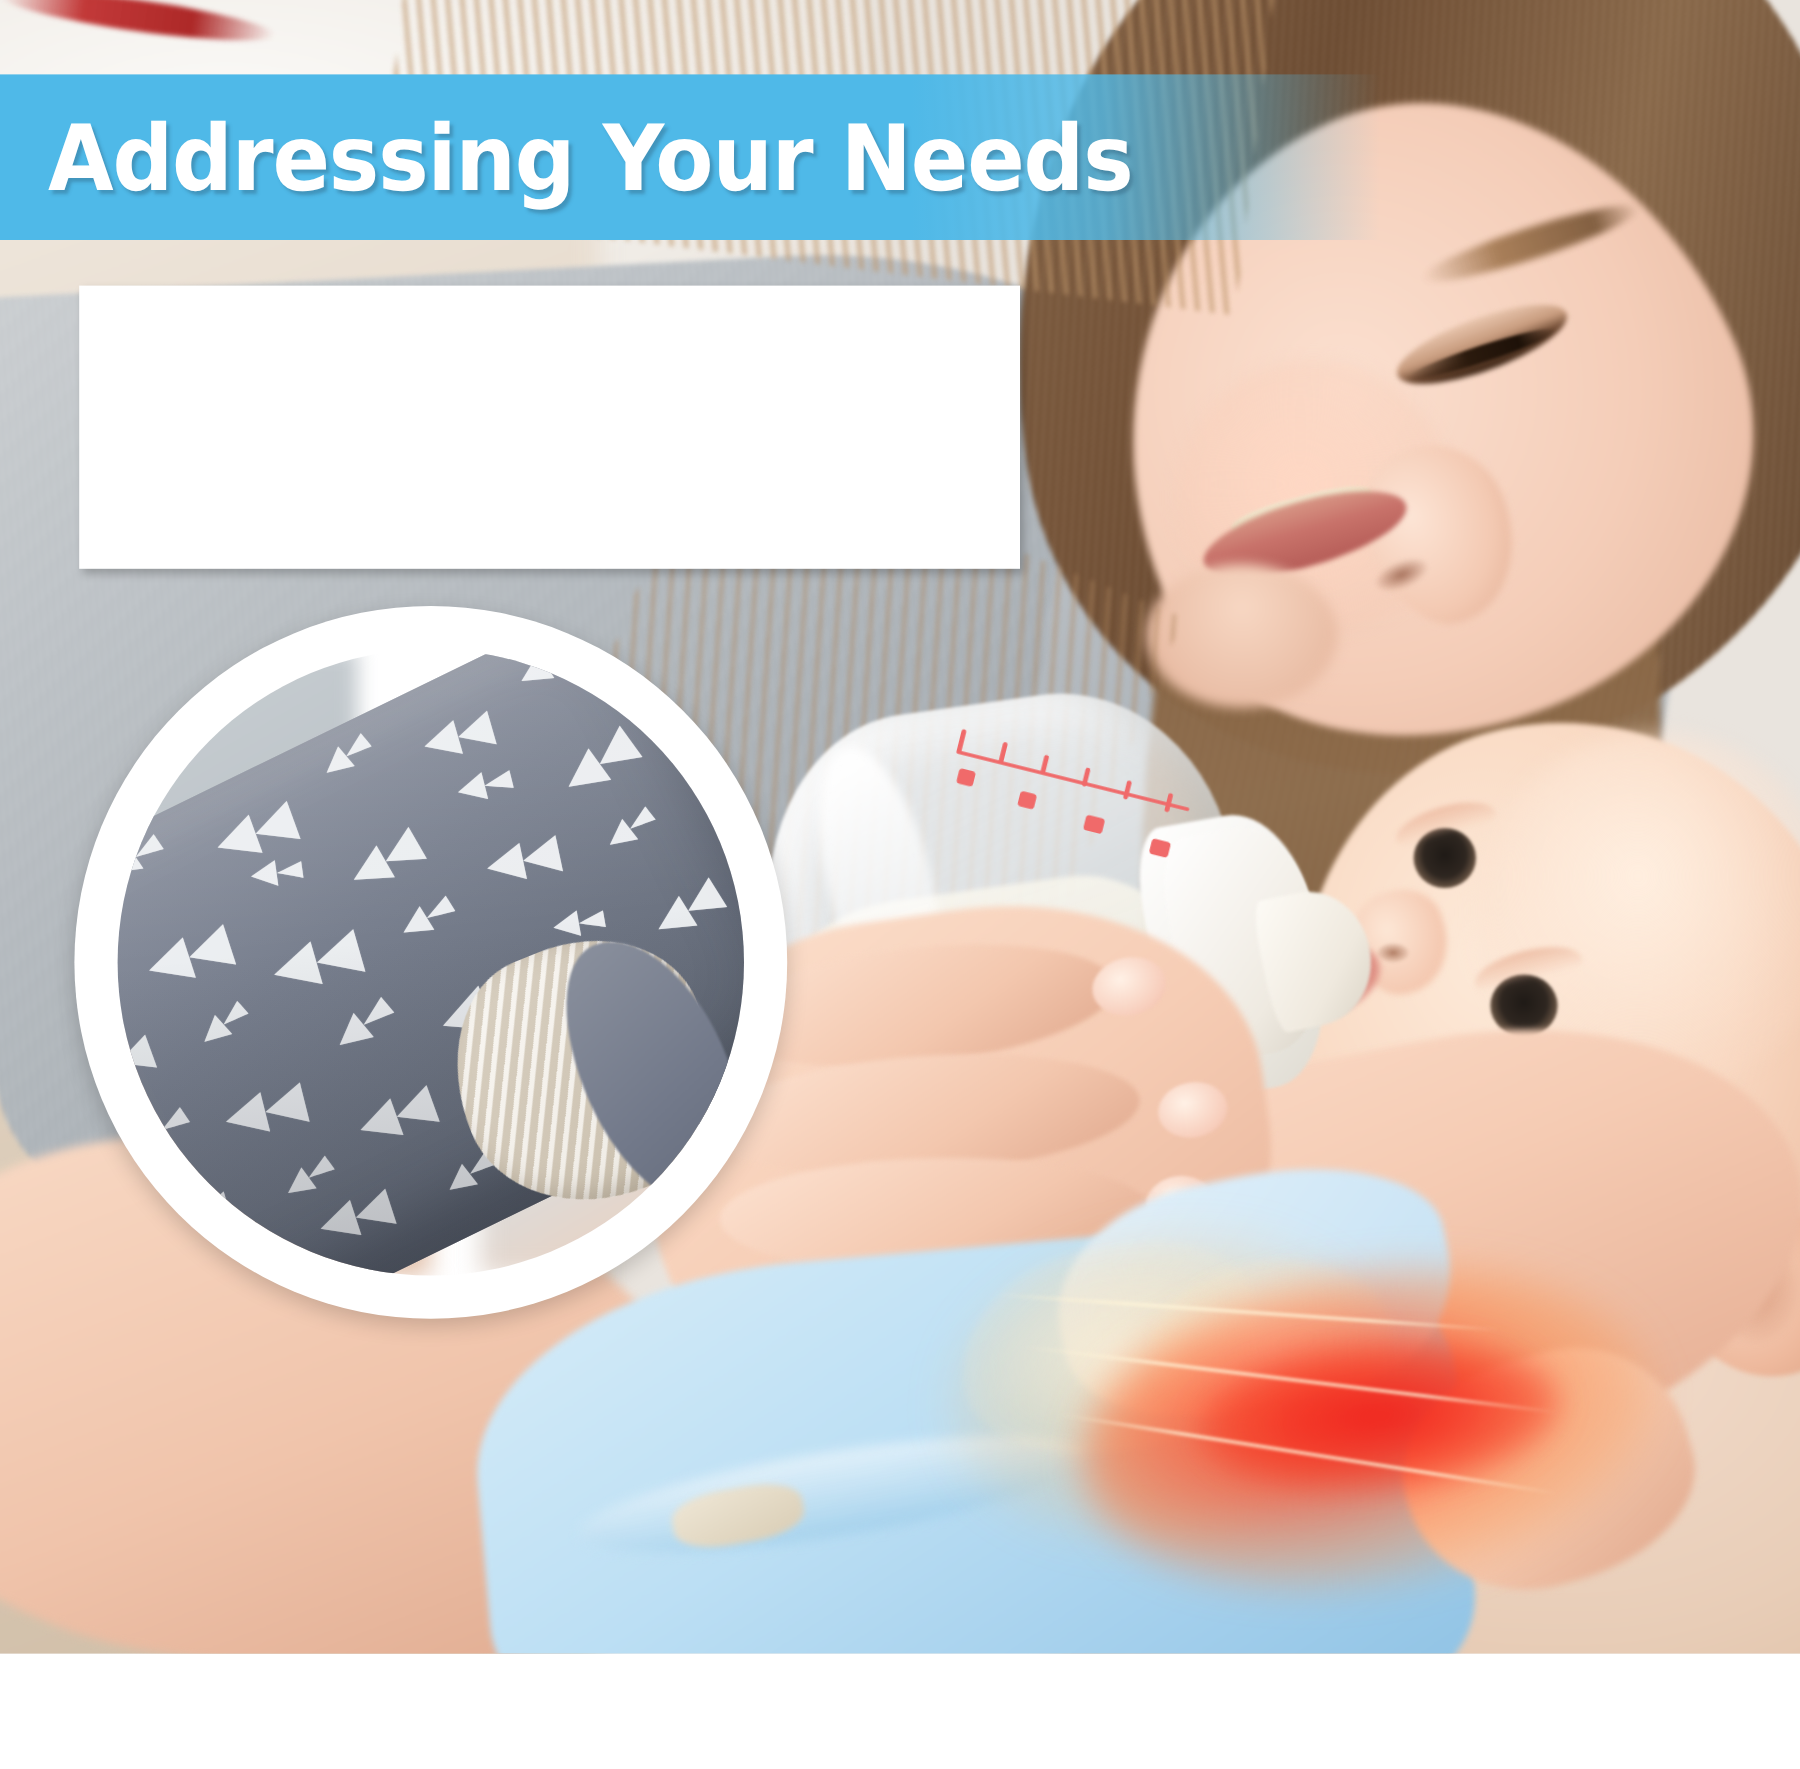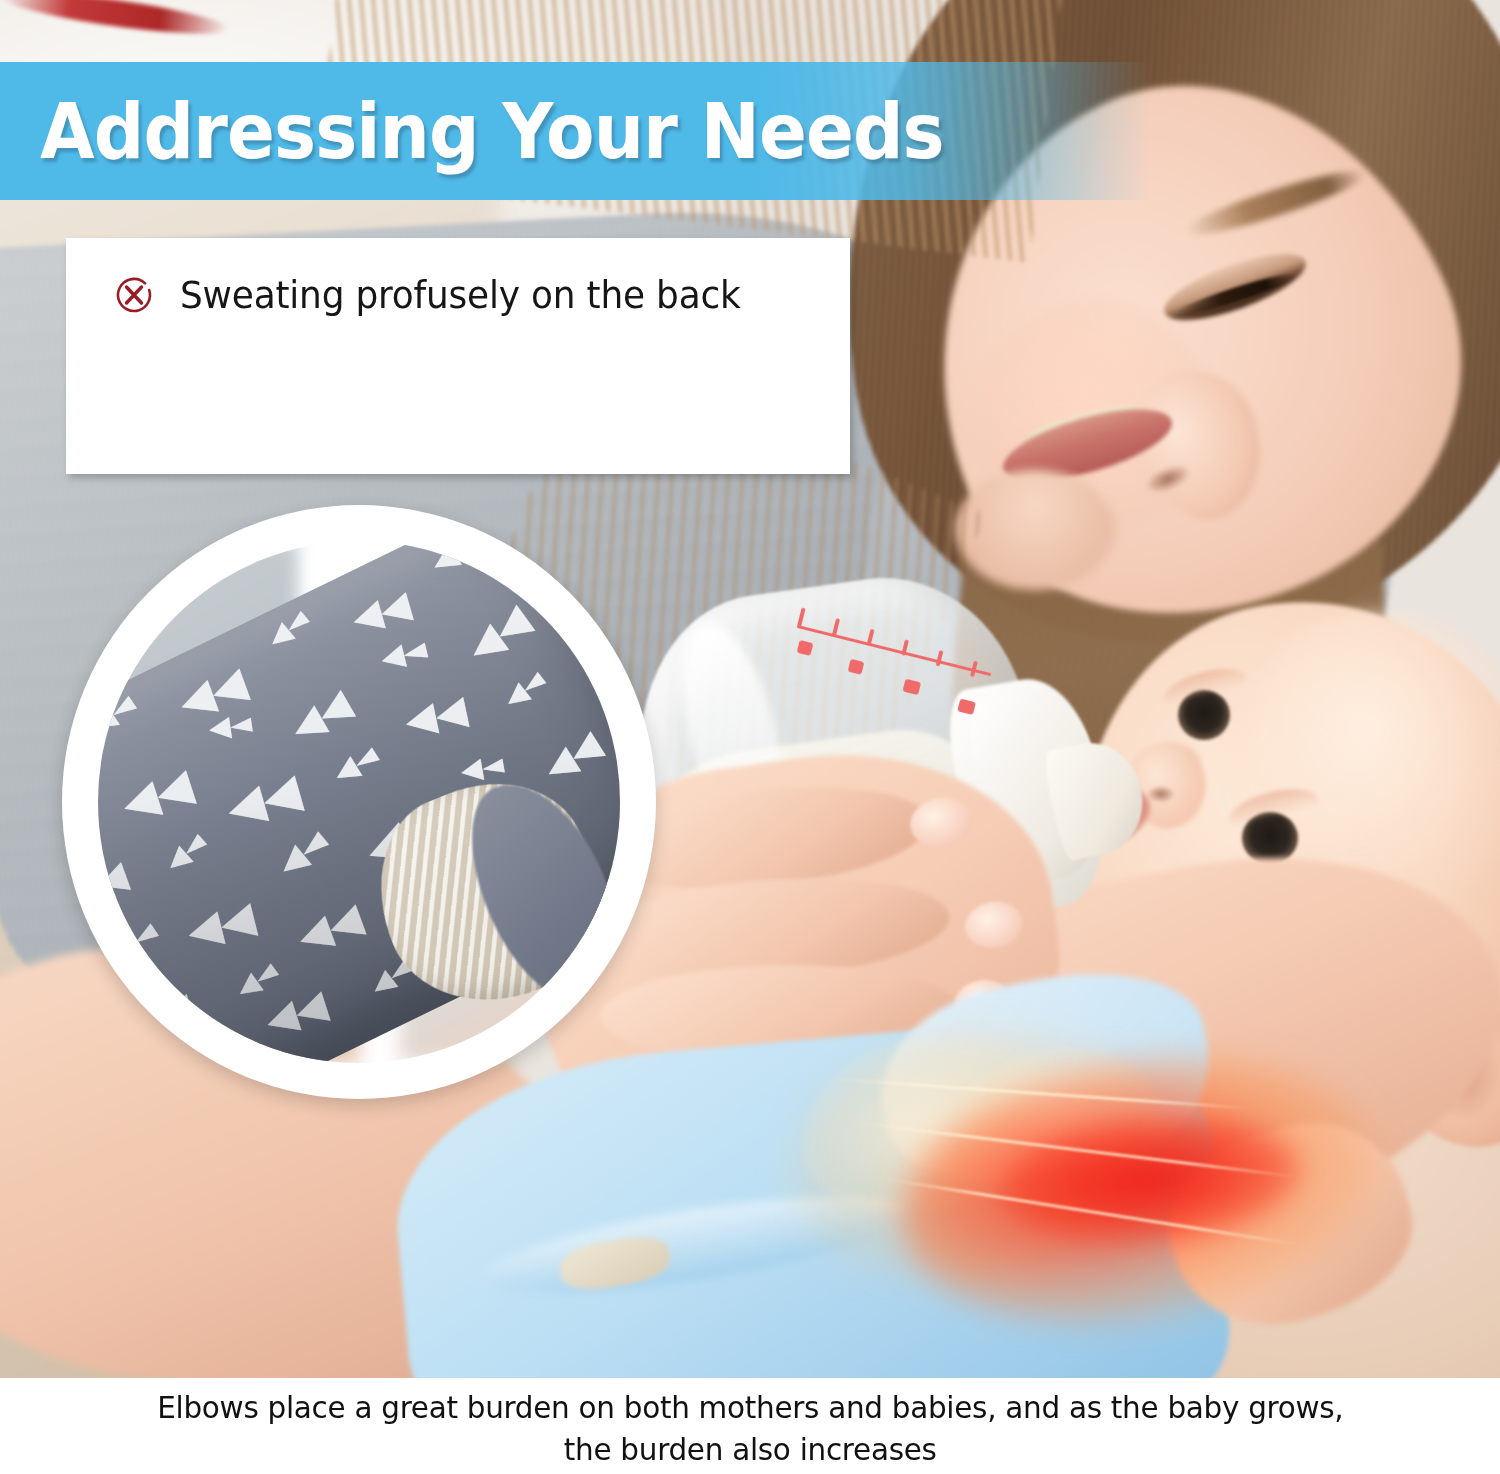--- a/index.html
+++ b/index.html
@@ -720,29 +720,20 @@
     <div class="anat-line al2"></div>
     <div class="anat-line al3"></div>
   </div>
 
   <div class="banner"></div>
   <div class="banner-title">Addressing Your Needs</div>
 
   <div class="bullet-card">
 
 
-    <div class="bullet-row">
-      <span class="xmark">
-        <svg viewBox="0 0 40 40">
-          <circle cx="20" cy="20" r="16" fill="none" stroke="#9B1B25" stroke-width="2.6" stroke-dasharray="92 8" stroke-linecap="round" transform="rotate(-18 20 20)"></circle>
-          <path d="M12.5 12 L27.5 28 M27.5 12 L12.5 28" stroke="#9B1B25" stroke-width="3.4" stroke-linecap="round" fill="none"></path>
-        </svg>
-      </span>
-      <span class="bullet-text">Sweating profusely on the back</span>
-    </div>
 
 
   </div>
 
   <div class="inset">
     <div class="inset-inner">
       <div class="inset-bg-tl"></div>
       <div class="inset-bg-bl"></div>
       <div class="inset-bg-br"></div>
 
@@ -787,18 +778,14 @@
         <span class="fish" style="left:240px; top:368px; font-size:28px; transform:rotate(-12deg);">◀◄</span>
         <span class="fish" style="left:322px; top:350px; font-size:44px; transform:rotate(14deg);">◀◀</span>
       </div>
 
       <div class="pillow-shade"></div>
       <div class="plush"></div>
       <div class="plush-edge"></div>
     </div>
   </div>
 
-  <div class="caption">
-    <div class="caption-line">Elbows place a great burden on both mothers and babies, and as the baby grows,</div>
-    <div class="caption-line">the burden also increases</div>
-  </div>
 
 </div>
 
 </body></html>

